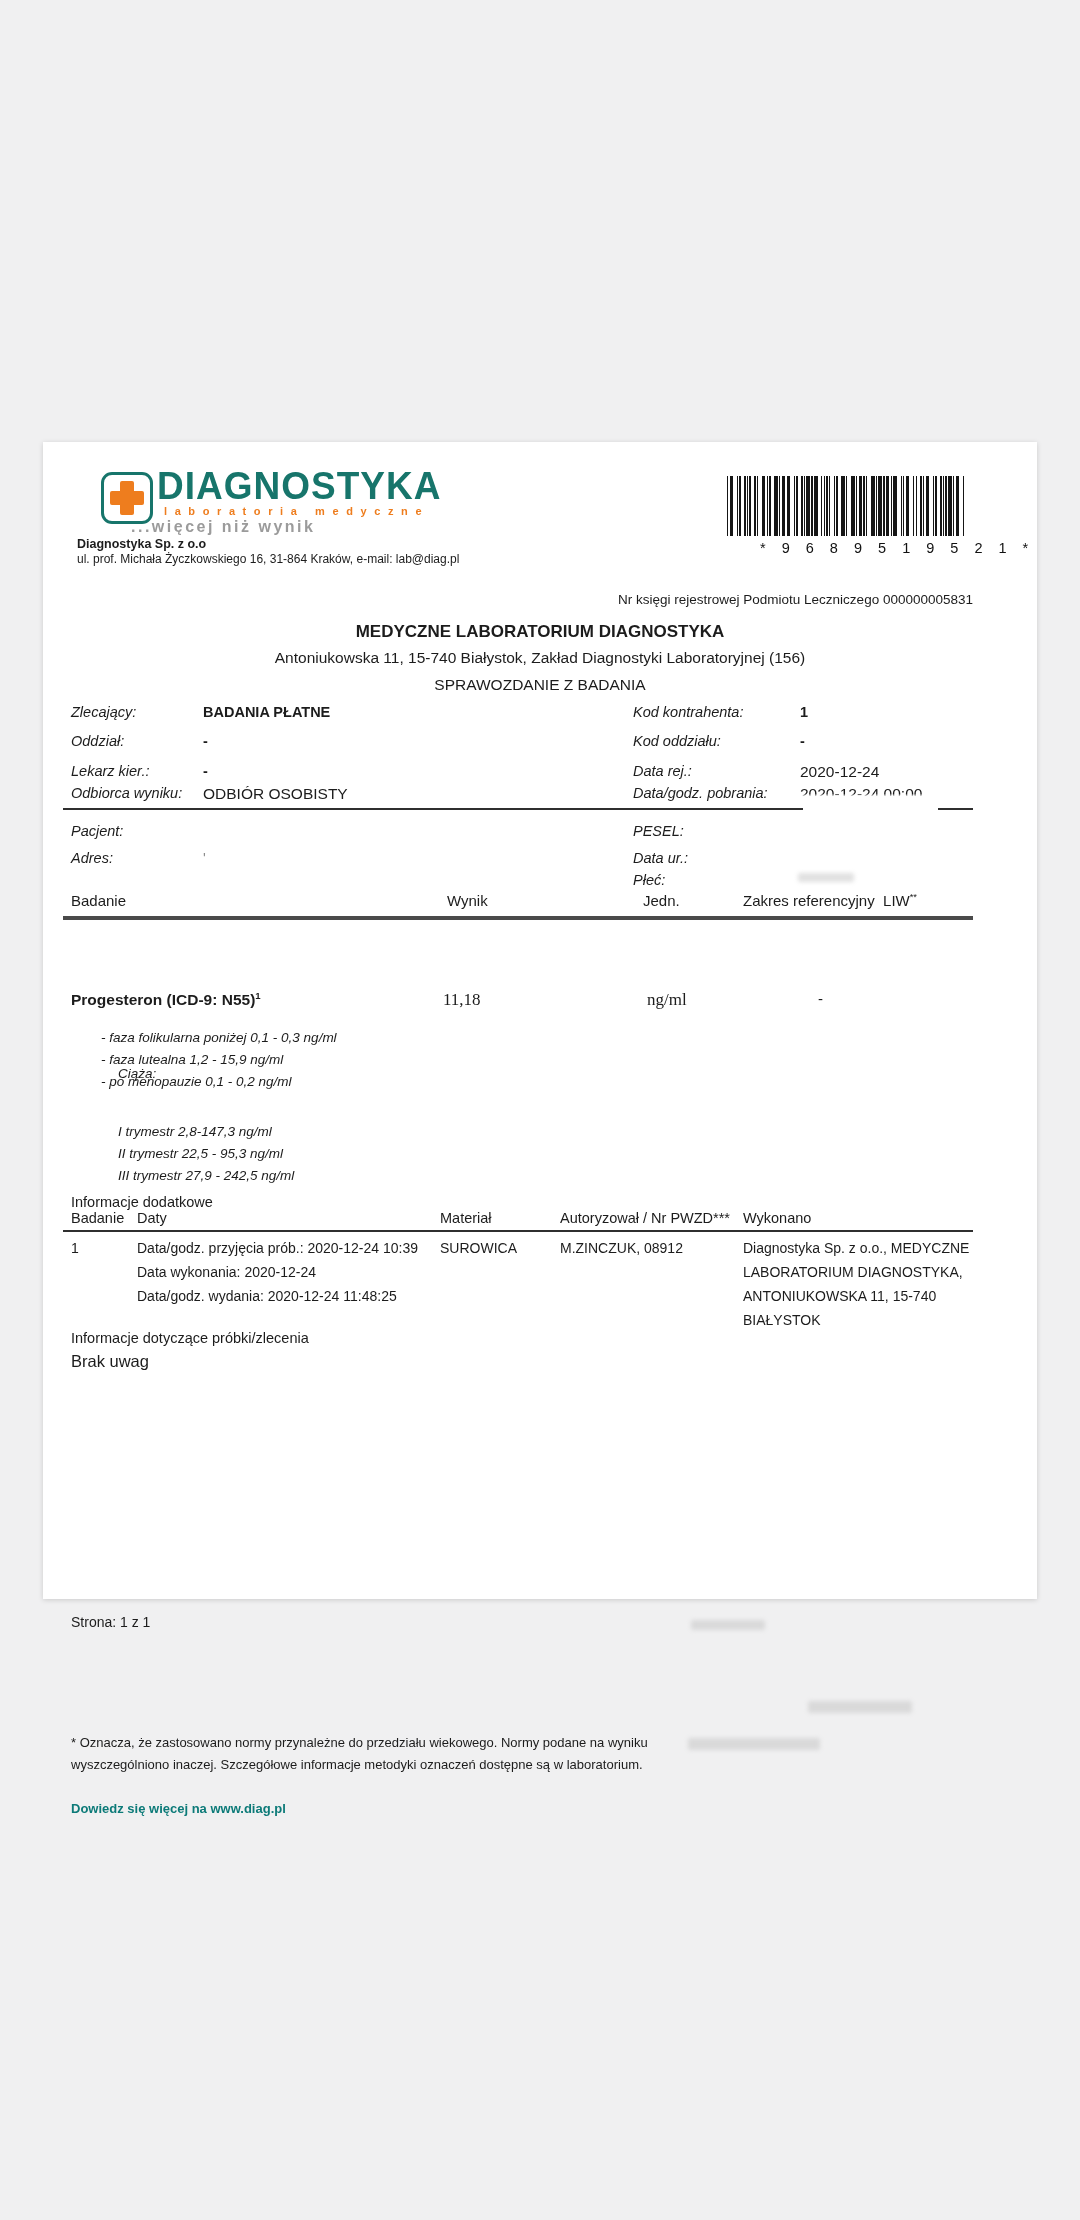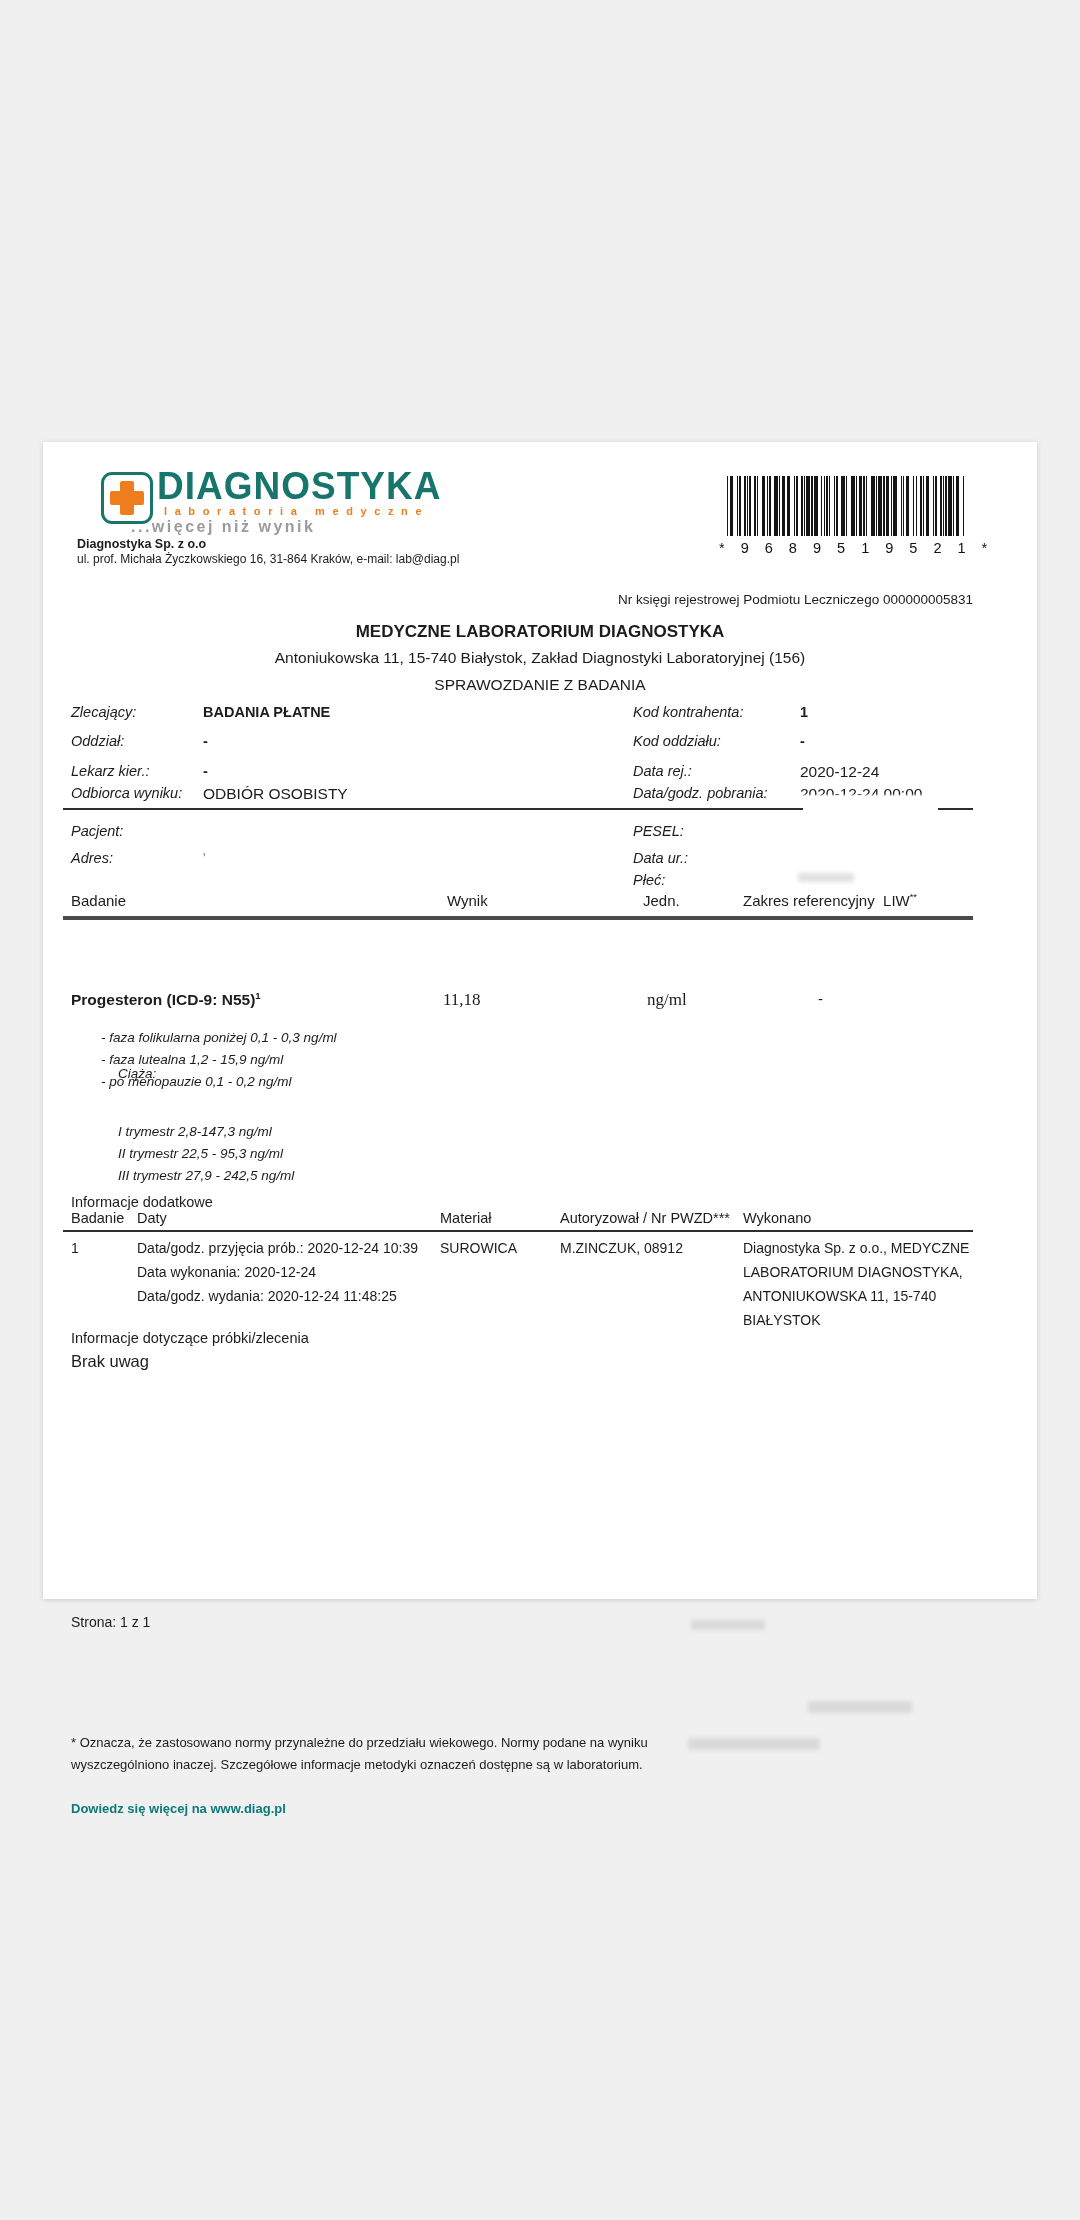--- a/index.html
+++ b/index.html
@@ -18,21 +18,21 @@
   .wordmark{left:114px;top:24px;font-size:37px;font-weight:800;color:#17756b;letter-spacing:1px;transform:scaleY(1.04)}
   .tagline{left:121px;top:63px;font-size:11px;font-weight:bold;color:#ee7d1e;letter-spacing:7.6px}
   .slogan{left:88px;top:76px;font-size:16px;font-weight:bold;color:#9b9b9b;letter-spacing:2.5px}
   .company{left:34px;top:95px;font-size:12.5px;font-weight:bold}
   .laddr{left:34px;top:110px;font-size:12px}
   
   .barcode{left:684px;top:34px;width:242px;height:60px;font-size:0}
   .barcode i{display:inline-block;height:100%}
   .barcode .br{background:#151515}
   .barcode .sp{background:transparent}
-  .bctext{left:676px;top:98px;width:252px;text-align:left;font-size:14.5px;letter-spacing:6px;color:#111}
+  .bctext{left:717px;top:98px;width:252px;text-align:left;font-size:14.5px;letter-spacing:6px;color:#111}
   .registry{top:150px;right:64px;font-size:13.5px}
   .labname{top:180px;font-size:17px;font-weight:bold}
   .labaddr{top:207px;font-size:15.5px}
   .reptitle{top:234px;font-size:15.5px}
   
   .lab14{font-size:14.5px}
   .ll{left:28px}.lv{left:160px}.rl{left:590px}.rv{left:757px}
   .r1{top:262px}.r2{top:291px}.r3{top:321px}.r4{top:343px}
   .r5{top:381px}.r6{top:408px}.r7{top:430px}
   .divider{left:20px;top:366px;width:910px;height:2px;background:#2f2f2f}

